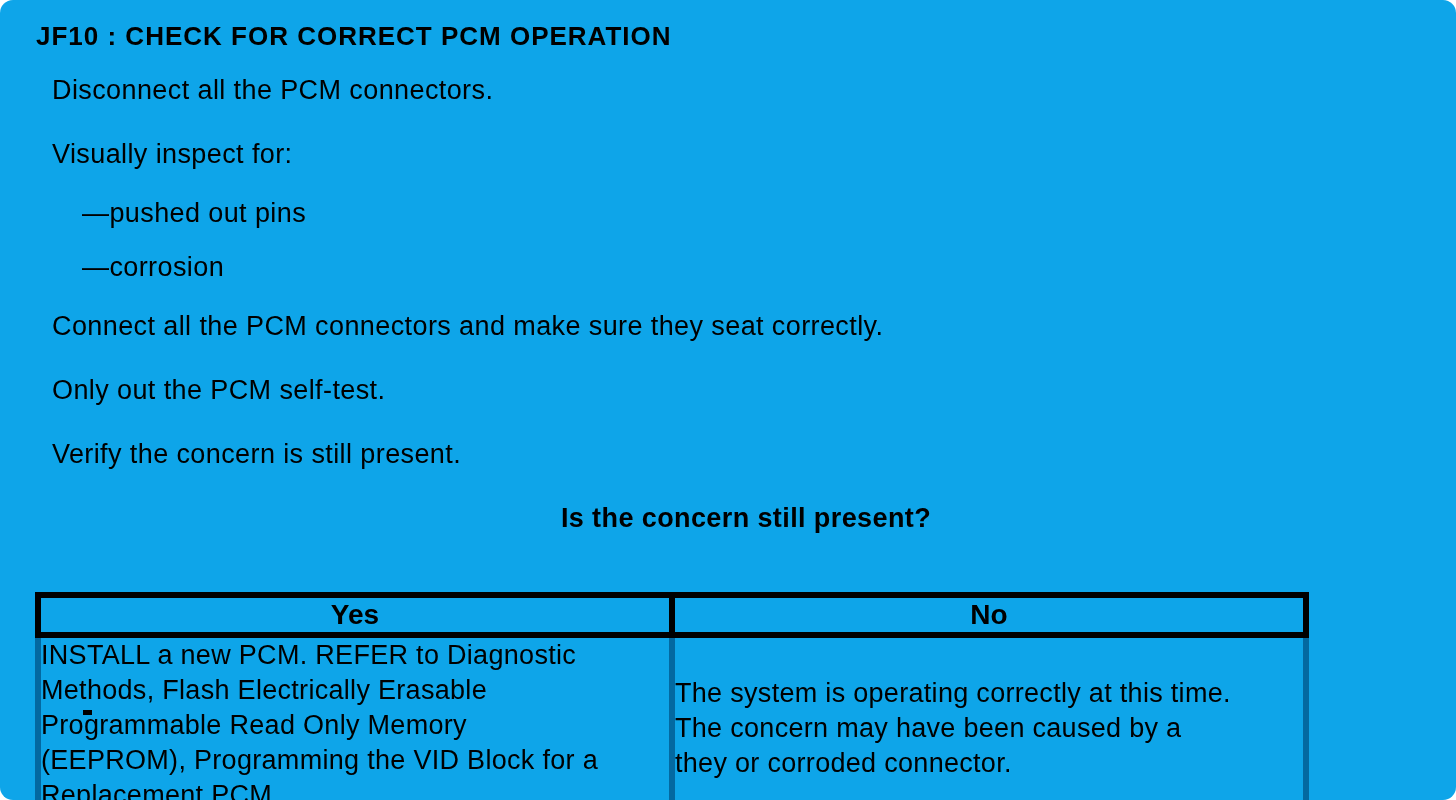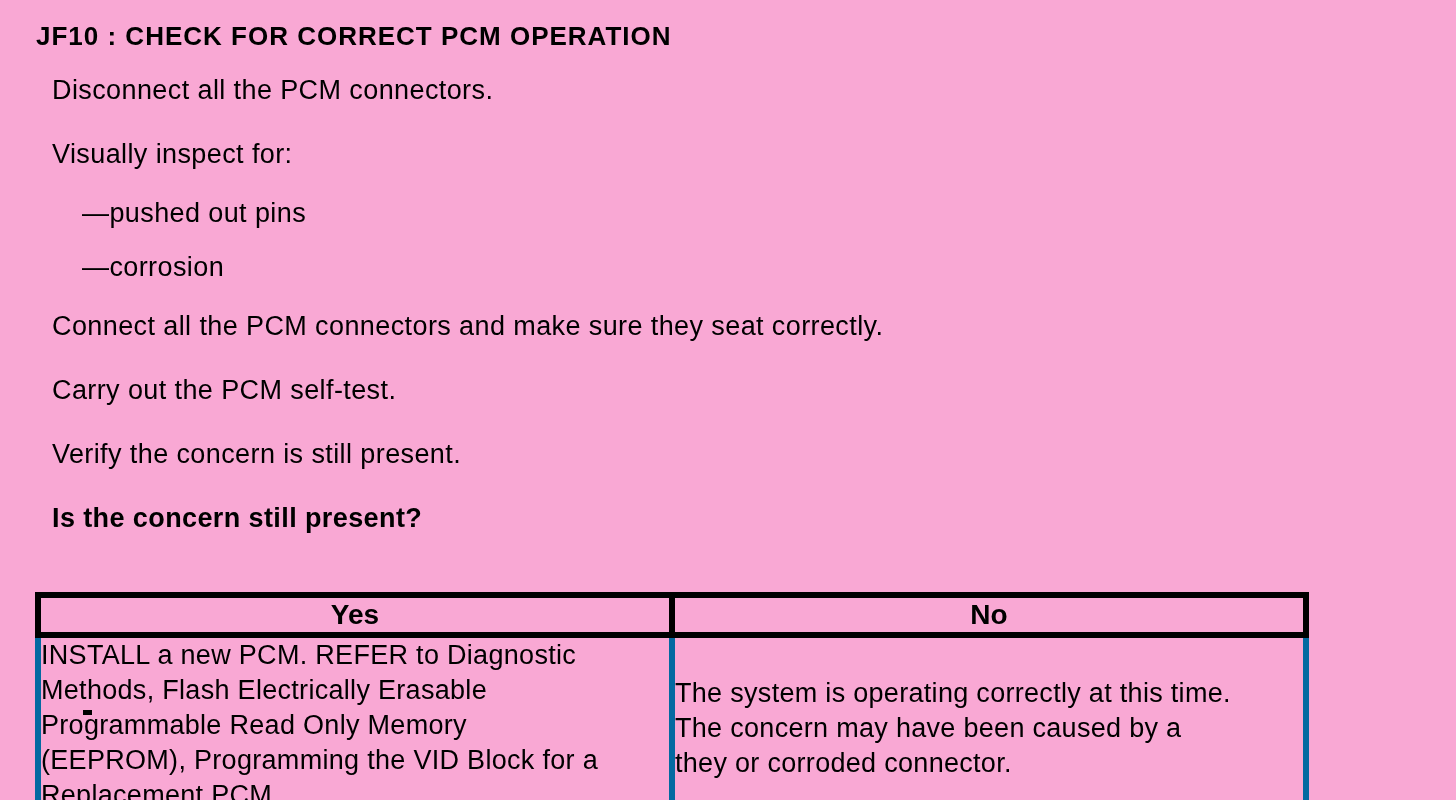--- a/index.html
+++ b/index.html
@@ -4,24 +4,25 @@
 <style>
   html, body {
     margin: 0;
     padding: 0;
     background: #ffffff;
   }
   .page {
     position: relative;
     width: 1456px;
     height: 800px;
-    background: #f9a8d4;
+    background: #0ea5e9;
     color: #000000;
     font-family: "Liberation Sans", "DejaVu Sans", sans-serif;
     overflow: hidden;
+    border-radius: 13px;
   }
   .title {
     margin: 0;
     padding: 22px 0 0 36px;
     font-size: 26px;
     line-height: 28px;
     font-weight: 700;
     letter-spacing: 1px;
     white-space: nowrap;
   }
@@ -34,20 +35,21 @@
     line-height: 48px;
     letter-spacing: 0.4px;
     white-space: nowrap;
   }
   .line.sub {
     line-height: 38px;
     padding-left: 30px;
   }
   .line.question {
     font-weight: 700;
+    text-align: center;
   }
   table.decision {
     border-collapse: collapse;
     table-layout: fixed;
     width: 1274px;
     margin: 50px 0 0 35px;
   }
   table.decision th {
     border: 6px solid #000000;
     height: 34px;
@@ -101,21 +103,21 @@
 <div class="page">
 
   <h1 class="title">JF10 : CHECK FOR CORRECT PCM OPERATION</h1>
 
   <div class="procedure">
     <p class="line">Disconnect all the PCM connectors.</p>
     <p class="line">Visually inspect for:</p>
     <p class="line sub">—pushed out pins</p>
     <p class="line sub">—corrosion</p>
     <p class="line">Connect all the PCM connectors and make sure they seat correctly.</p>
-    <p class="line">Carry out the PCM self-test.</p>
+    <p class="line">Only out the PCM self-test.</p>
     <p class="line">Verify the concern is still present.</p>
     <p class="line question">Is the concern still present?</p>
   </div>
 
   <table class="decision">
     <thead>
       <tr>
         <th>Yes</th>
         <th>No</th>
       </tr>

